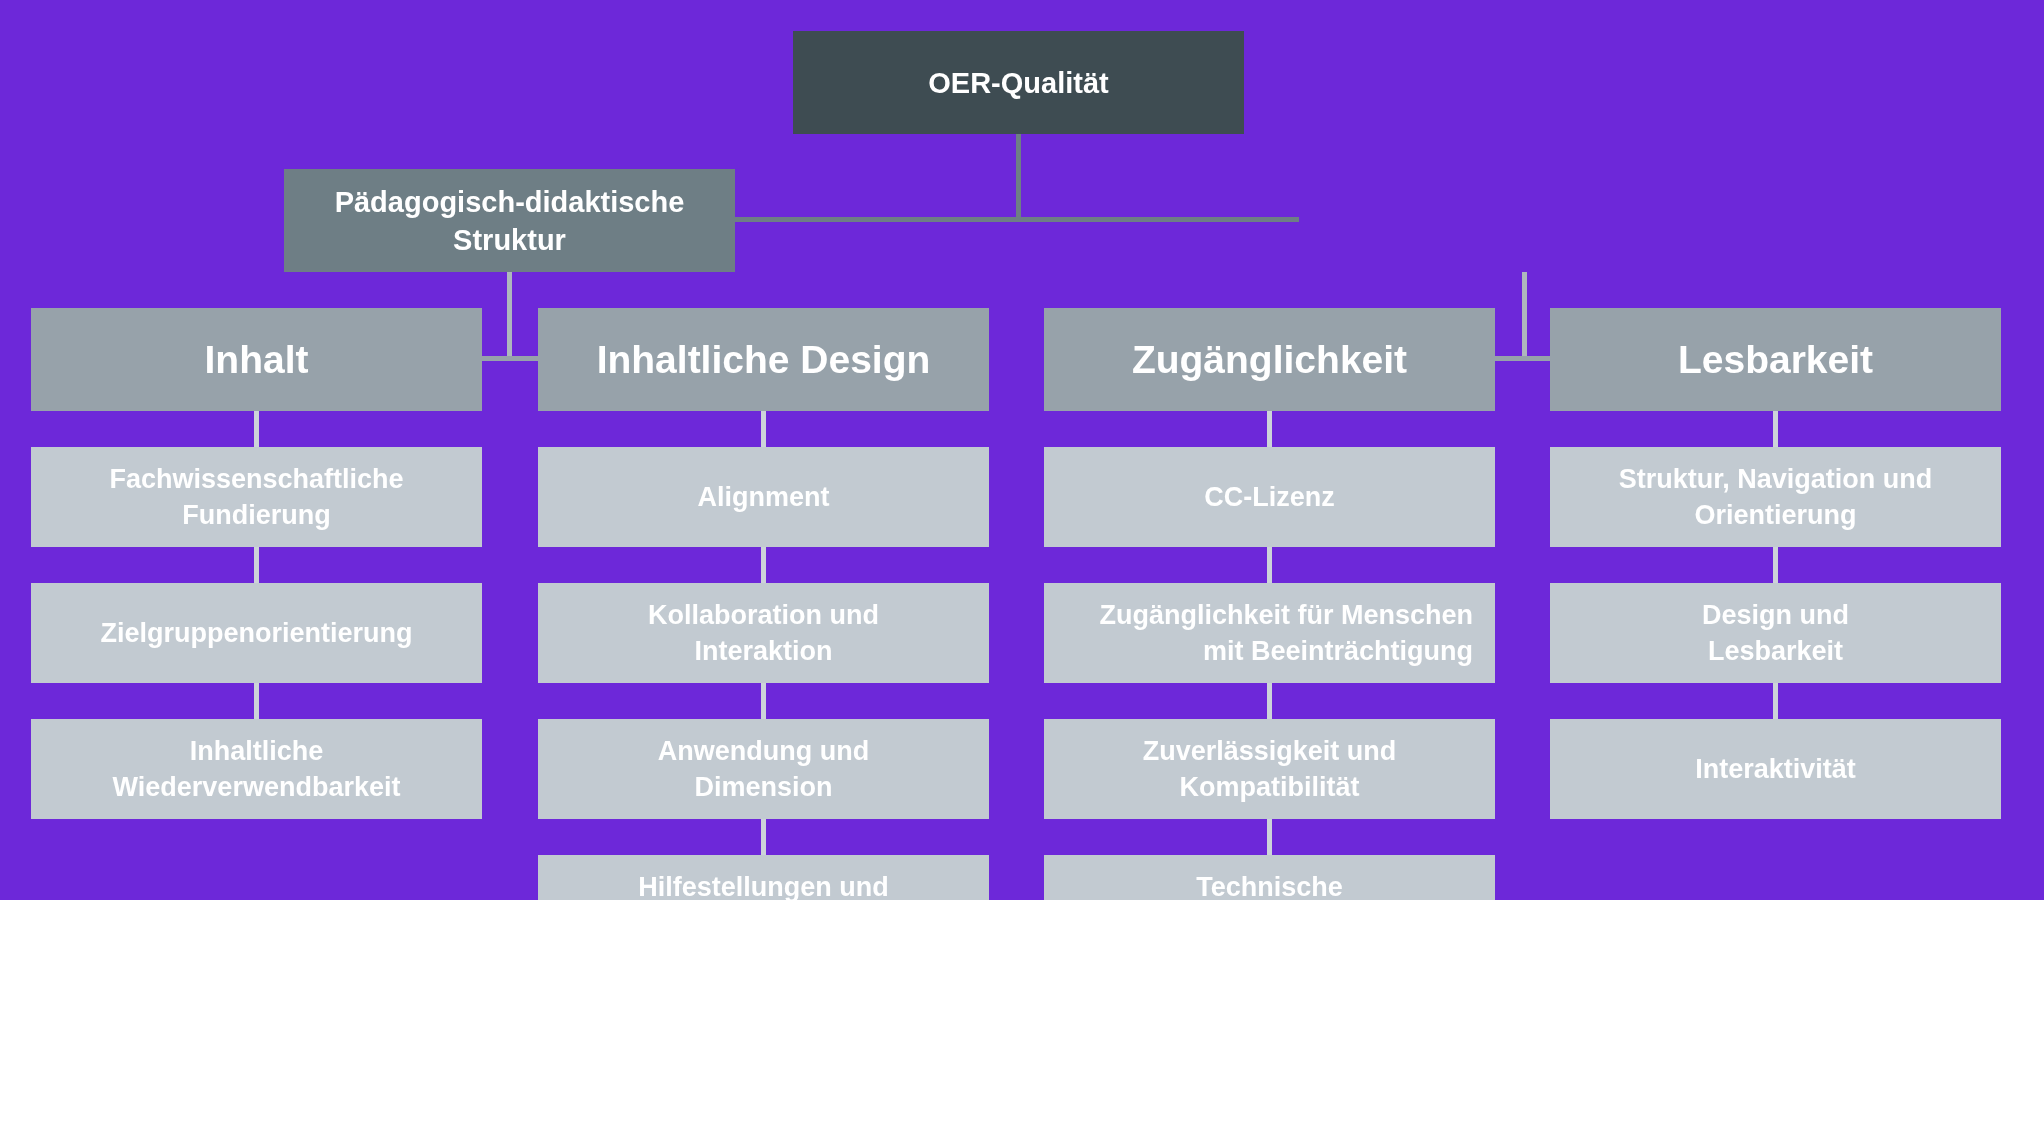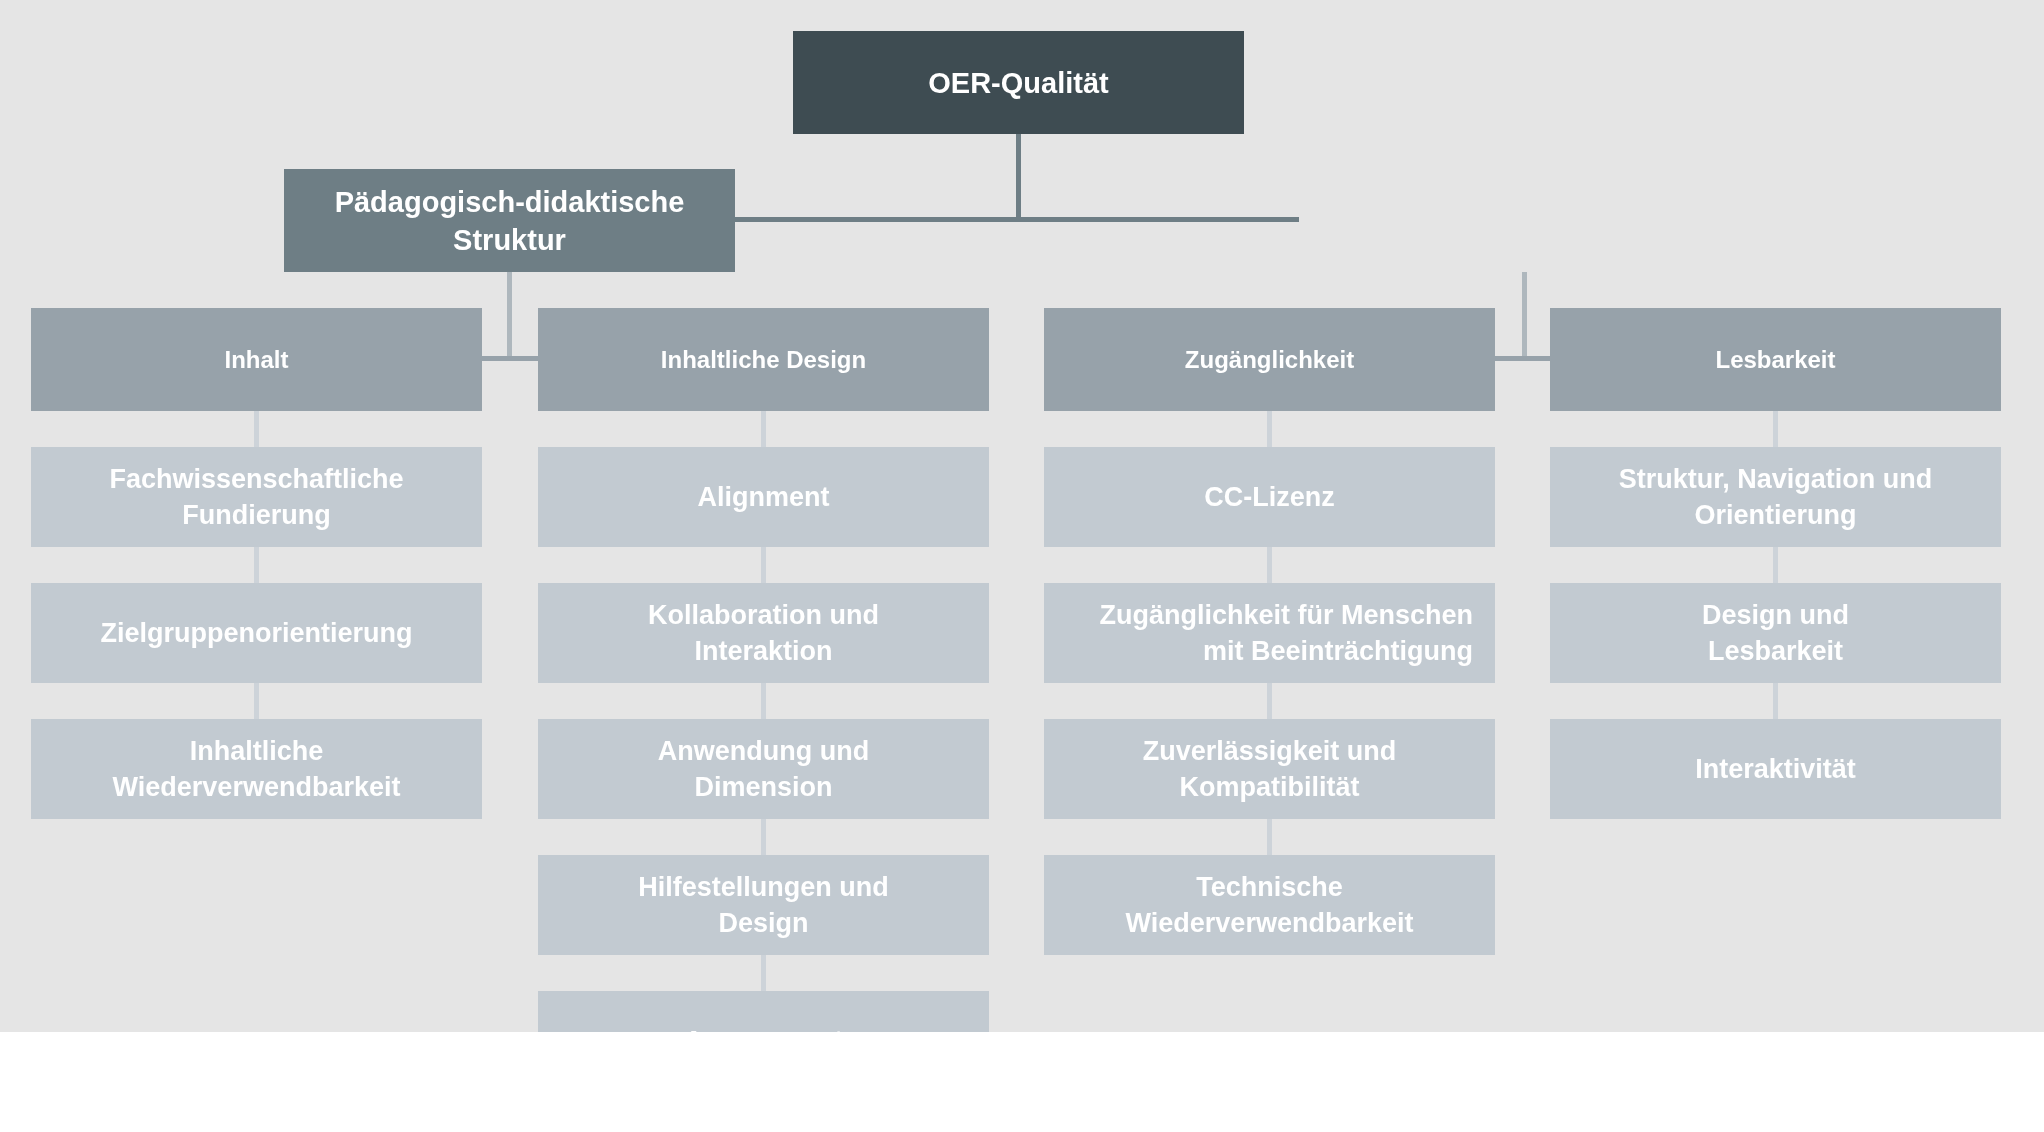--- a/index.html
+++ b/index.html
@@ -1,38 +1,38 @@
 <!DOCTYPE html>
 <html><head>
 <meta charset="utf-8">
 <title>Diagram</title>
 <style>
   html,body{margin:0;padding:0;background:#ffffff;}
   #canvas{
     position:relative;
     width:2044px;
-    height:1032px;
-    background:#e5e5e5;
+    height:900px;
+    background:#6d28d9;
     overflow:hidden;
     font-family:"Liberation Sans", sans-serif;
   }
   .box{
     position:absolute;
     display:flex;
     flex-direction:column;
     justify-content:center;
     text-align:center;
     color:#ffffff;
     font-weight:bold;
     white-space:pre-line;
     box-sizing:border-box;
   }
   .lvl1{background:#3E4C52;width:451px;height:103px;font-size:29px;line-height:38px;}
   .lvl2{background:#6E7E85;width:451px;height:103px;font-size:29px;line-height:38px;}
-  .cat {background:#97A2AA;width:451px;height:103px;font-size:24px;line-height:38px;}
+  .cat {background:#97A2AA;width:451px;height:103px;font-size:39px;line-height:38px;}
   .child{background:#C2CAD1;width:451px;height:100px;font-size:27px;line-height:36px;padding:0 10px;}
   .ta-right{text-align:right;padding-right:22px;}
   .line{position:absolute;}
   .v{width:5px;}
   .h{height:5px;}
   .dark {background:#6E7E85;}
   .mid  {background:#97A2AA;}
   .soft {background:#AEB7BD;}
   .light{background:#CDD3D9;}
 </style>

